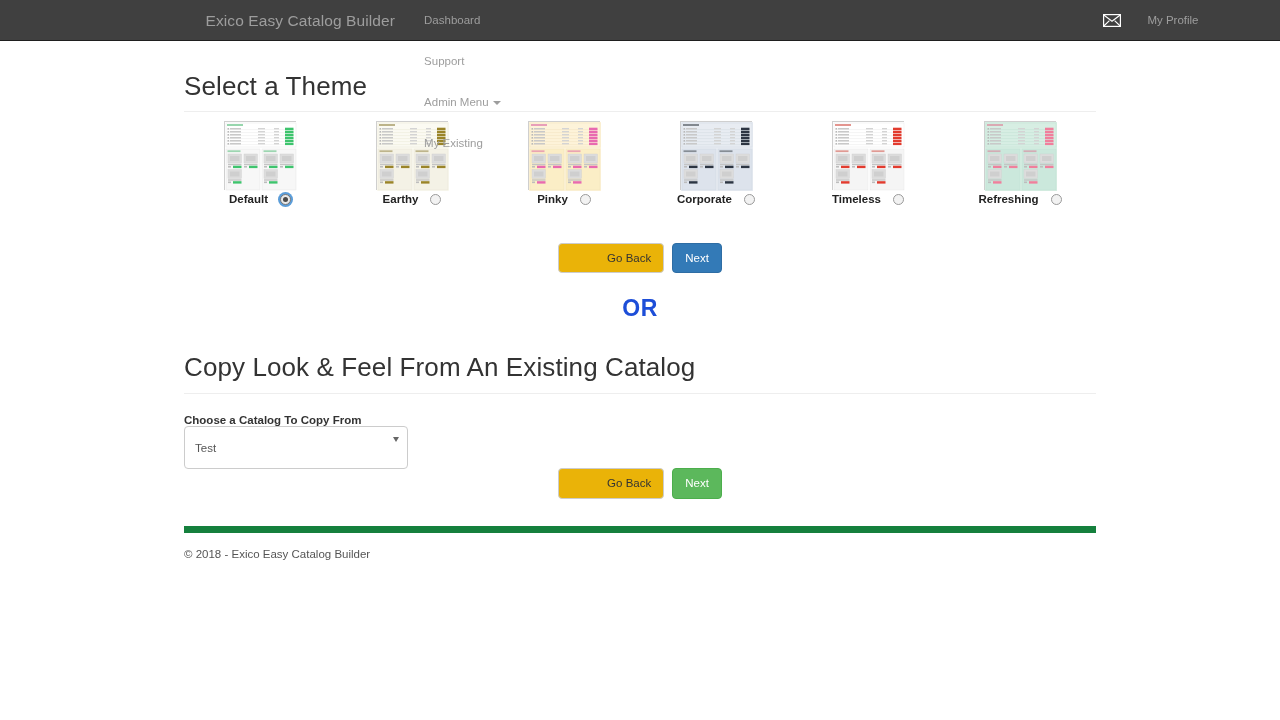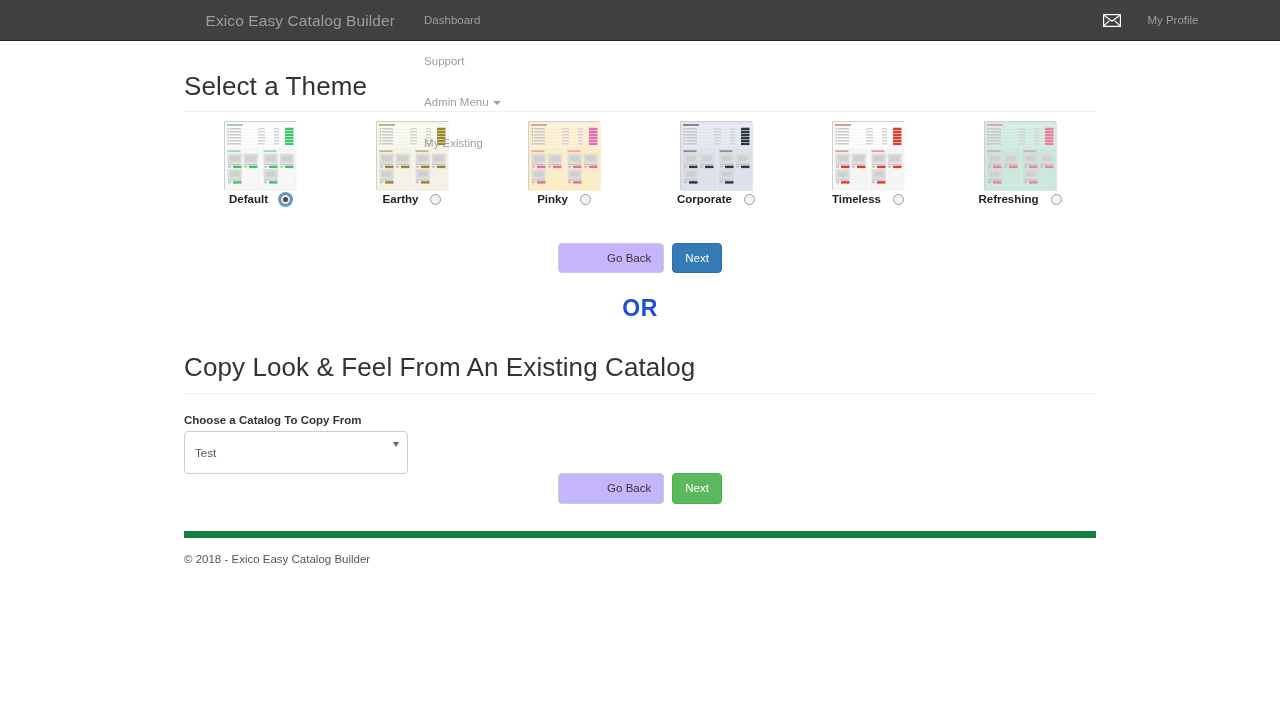--- a/index.html
+++ b/index.html
@@ -158,21 +158,21 @@
   .btn {
     font-size: 11.5px;
     line-height: 1.42;
     padding: 6px 12px;
     border-radius: 4px;
     cursor: pointer;
     border: 1px solid transparent;
     font-family: "Liberation Sans", sans-serif;
   }
   .btn-default {
-    background: #c4b5fd;
+    background: #eab308;
     border-color: #cccccc;
     color: #333333;
     padding-left: 48px;
   }
   .btn-primary {
     background: #337ab7;
     border-color: #2e6da4;
     color: #ffffff;
   }
   .btn-success {
@@ -203,21 +203,20 @@
     letter-spacing: .1px;
   }
 
   
   .form-group { margin-top: 20px; }
   .form-label {
     display: block;
     font-size: 11.5px;
     font-weight: bold;
     color: #333;
-    margin-bottom: 5px;
   }
   .select-wrap {
     position: relative;
     width: 224px;
   }
   .form-select {
     width: 224px;
     height: 43px;
     padding: 4px 22px 4px 10px;
     font-size: 11.5px;

